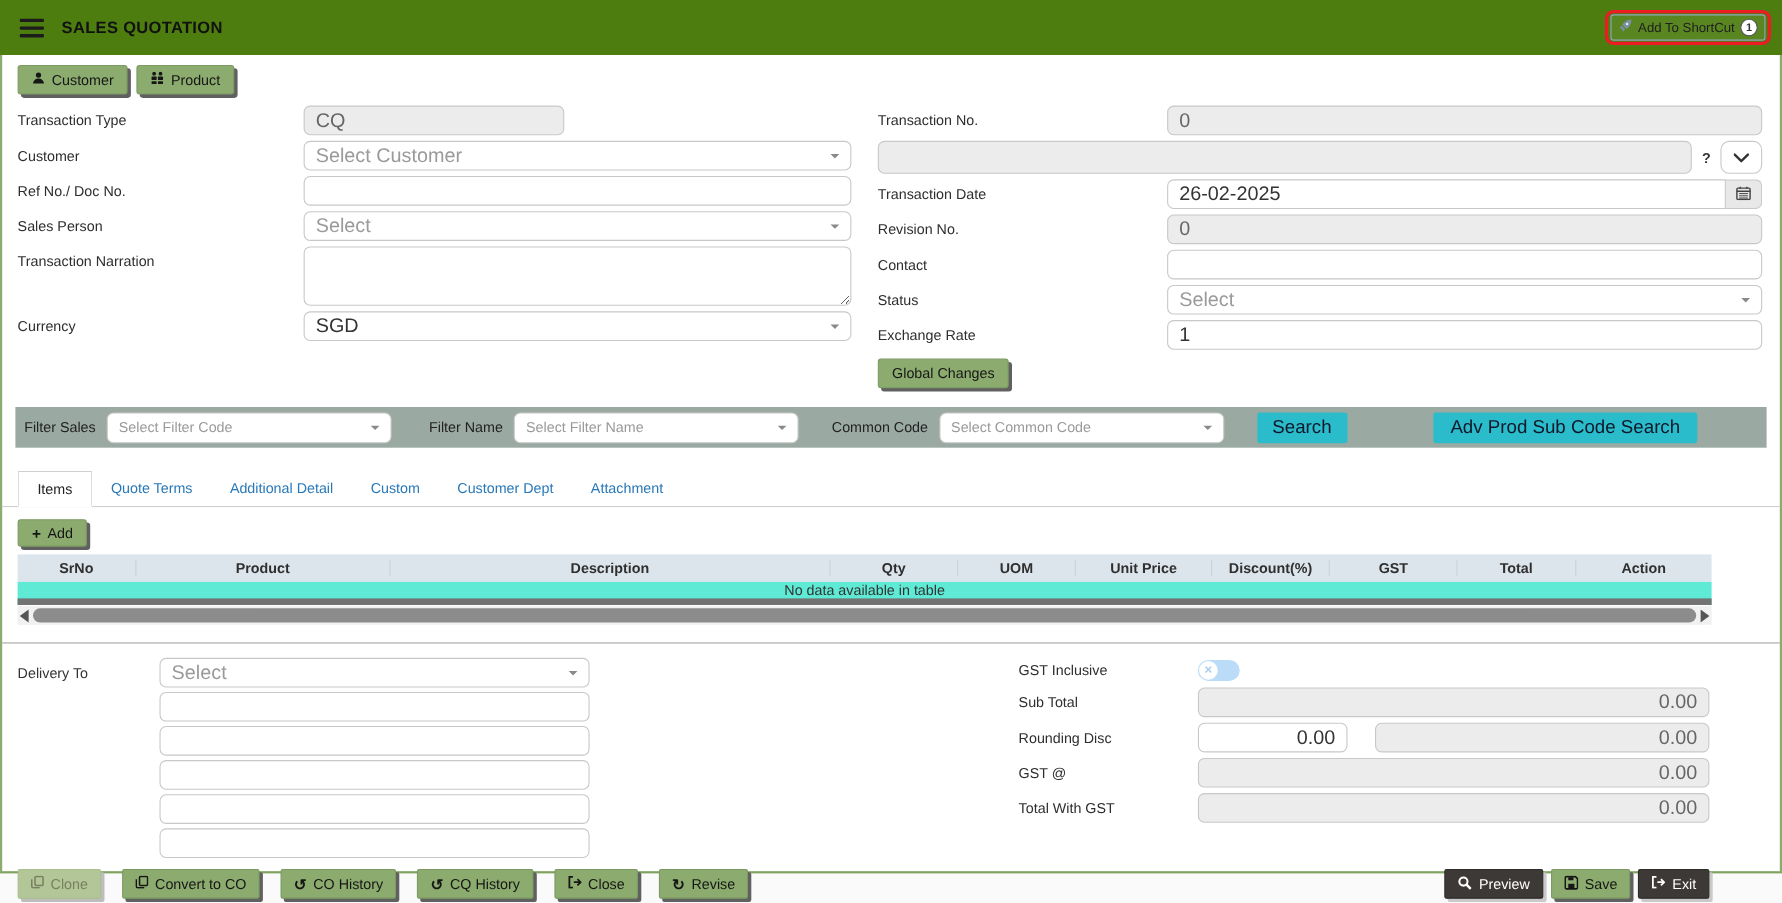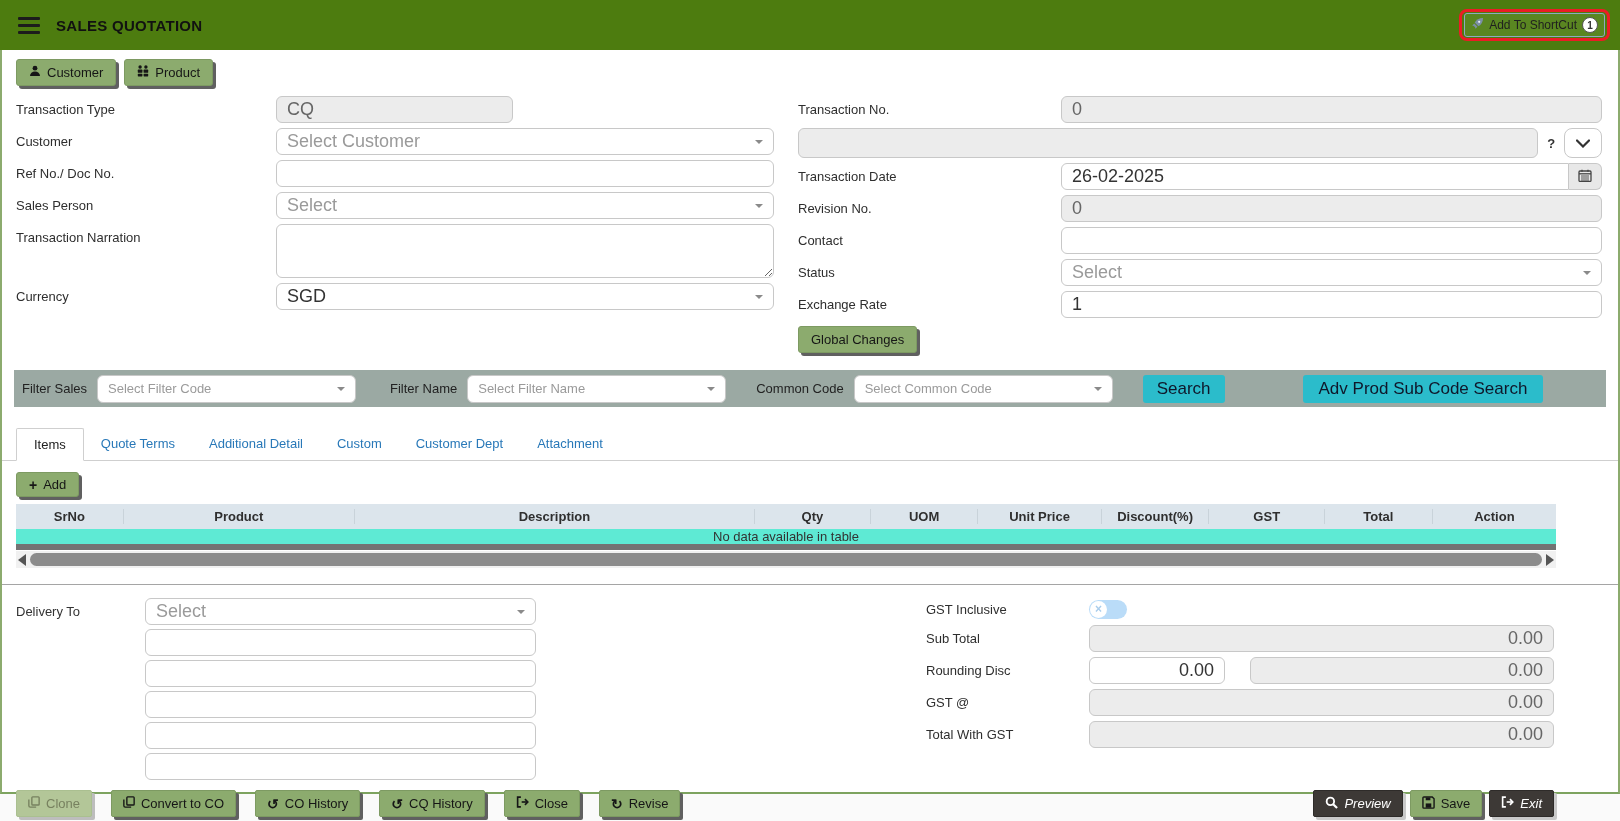--- a/index.html
+++ b/index.html
@@ -106,21 +106,21 @@
   .toggle { width:38px; height:19px; background:#badcf8; border-radius:10px; display:inline-flex;
     align-items:center; padding:1px; cursor:pointer; }
   .knob { width:17px; height:17px; background:#fff; border-radius:50%; display:flex; align-items:center;
     justify-content:center; color:#a9cdec; font-size:12px; font-weight:bold; line-height:1; }
   
   .footer { display:flex; align-items:center; gap:19px; padding:6px 64px 0 14px; }
   .fbtn { display:inline-flex; align-items:center; gap:6px; height:27px; padding:0 11px; font-size:13px;
     font-family:inherit; cursor:pointer; border-radius:2px; }
   .fbtn.green { background:#8cab6e; color:#161616; border:1px solid #7d9a62; box-shadow:3px 3px 0 0 #606060; }
   .fbtn.green.disabled { background:#b3c698; color:#77815f; border-color:#aabf90; box-shadow:3px 3px 0 0 #bdbdbd; cursor:default; }
-  .fbtn.dark { background:#3d3936; color:#fff; border:1px solid #2e2b29; box-shadow:3px 3px 0 0 #c9c9c9;font-style:italic; }
+  .fbtn.dark { background:#3d3936; color:#fff; border:1px solid #2e2b29; box-shadow:3px 3px 0 0 #c9c9c9; }
   .fright { margin-left:auto; display:flex; gap:7px; }
   .glyph { font-size:14px; line-height:1; font-weight:bold; }
   .below-strip { height:27px; background:#fafafa; }
 </style>
 </head>
 <body>
 
 <div class="page">
 
   <div class="appbar">

